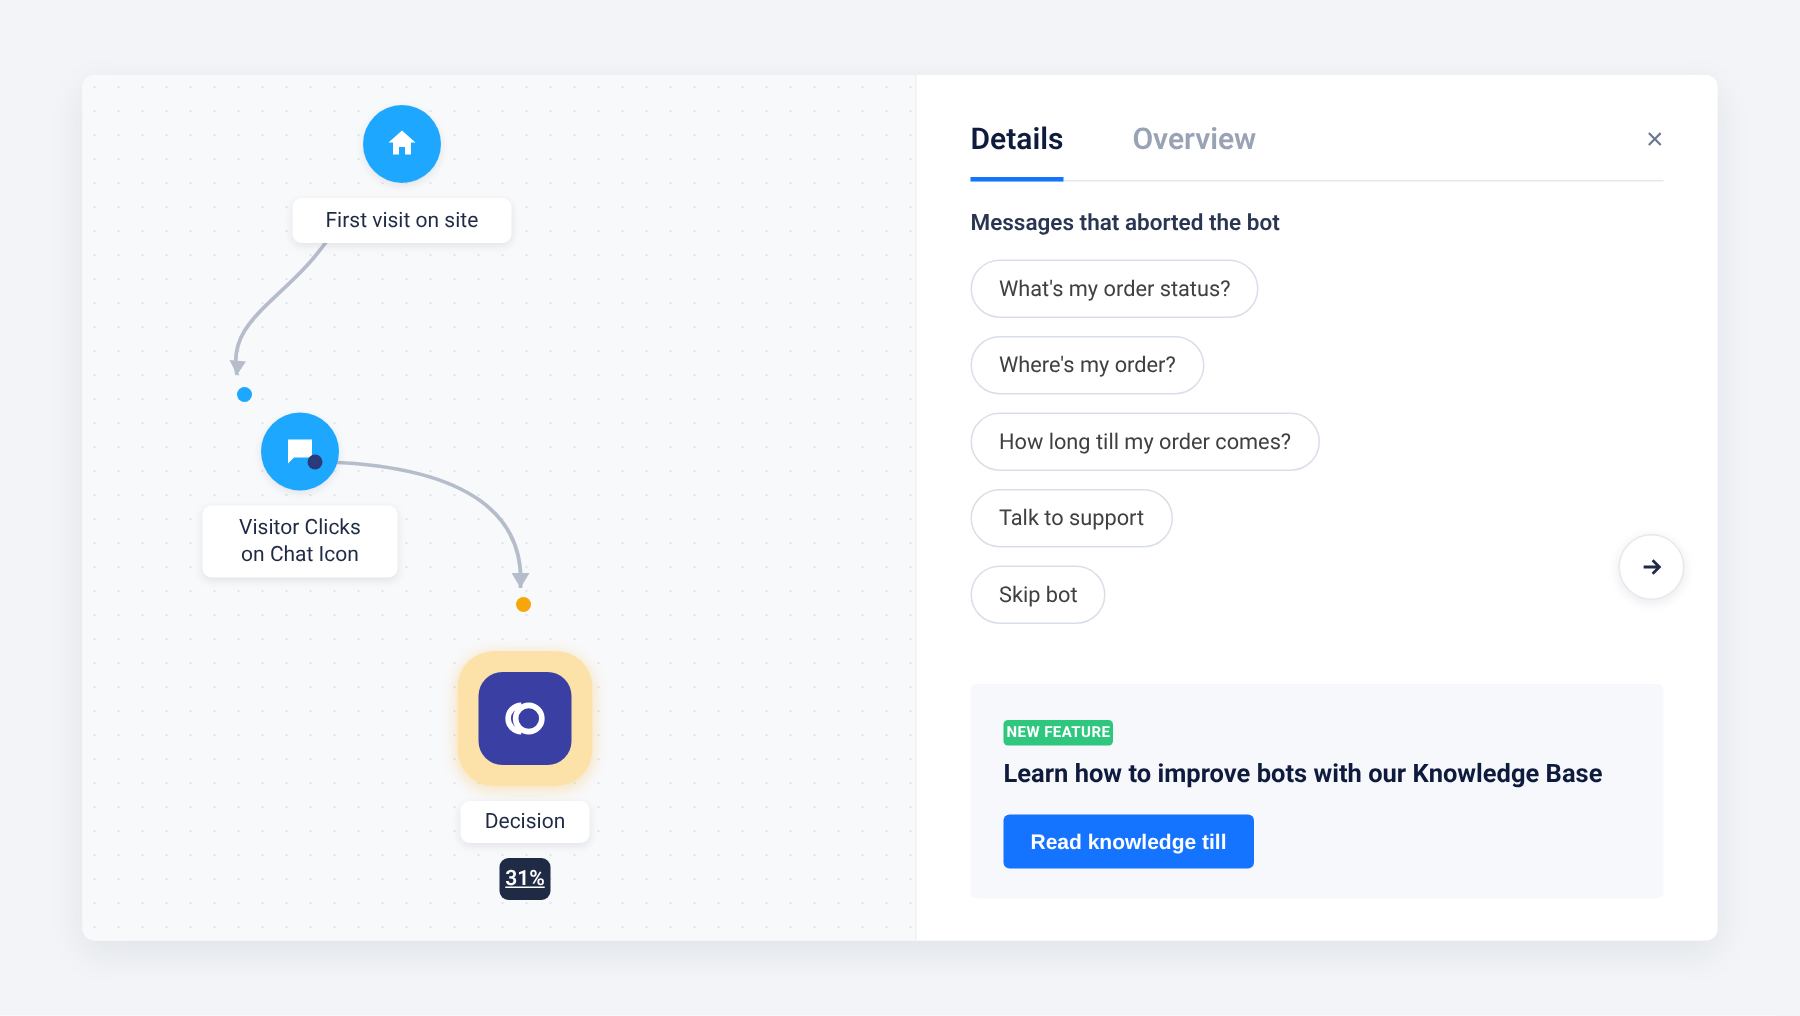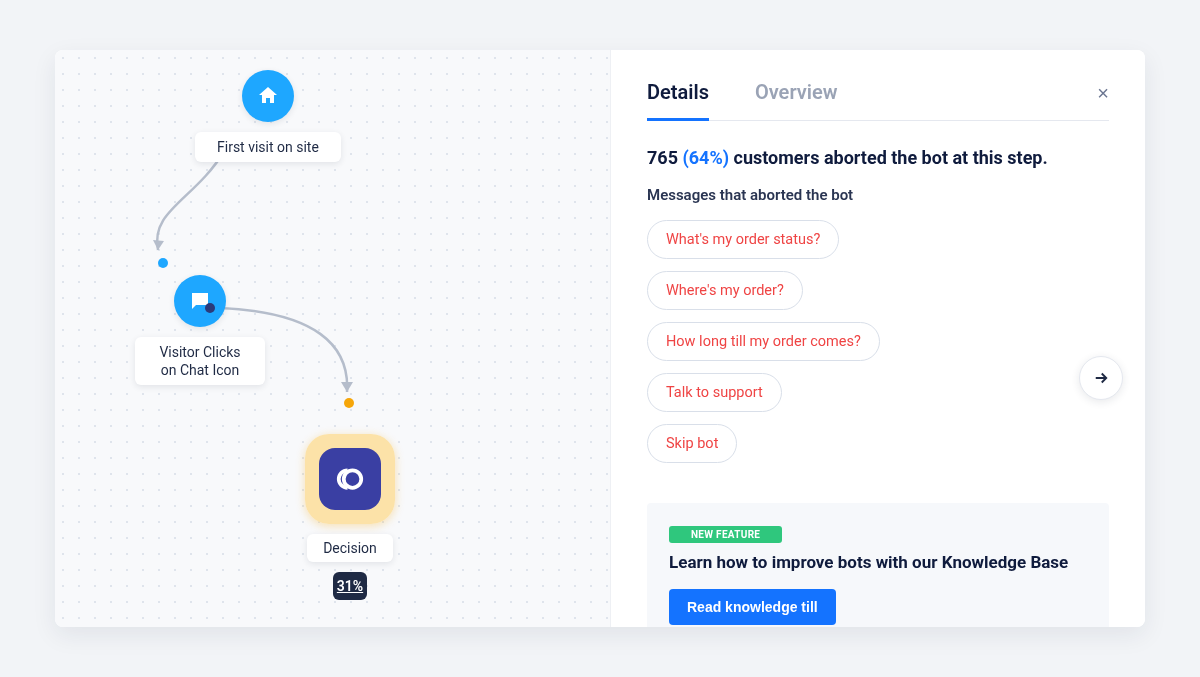--- a/index.html
+++ b/index.html
@@ -176,37 +176,37 @@
     font-size: 15px;
     font-weight: 600;
     color: #2a3552;
   }
   .chip-list { margin-top: 16px; display: flex; flex-direction: column; gap: 12px; align-items: flex-start; }
   .chip {
     border: 1px solid #d9dfe9;
     border-radius: 24px;
     padding: 10px 18px;
     font-size: 14.5px;
-    color: #ef4444;
+    color: #404040;
     background: #fff;
     cursor: pointer;
   }
   .kb-card {
     margin-top: 40px;
     background: #f6f8fb;
     padding: 20px 22px;
     border-radius: 4px;
   }
   .kb-badge {
     display: inline-block;
     background: #2fc77d;
     color: #fff;
     font-size: 10px;
     font-weight: 700;
-    padding: 3px 22px;
+    padding: 3px 2px;
     border-radius: 3px;
     letter-spacing: 0.3px;
   }
   .kb-title {
     margin-top: 8px;
     font-size: 17px;
     font-weight: 700;
     color: #0f1b3d;
     line-height: 1.35;
   }
@@ -292,25 +292,20 @@
     </div>
   </div>
 
   <div class="panel">
     <div class="tabs">
       <div class="tab active">Details</div>
       <div class="tab">Overview</div>
       <button class="close-btn">×</button>
     </div>
 
-    <div class="headline">
-      <span>765</span>
-      <span class="pct">(64%)</span>
-      <span>customers aborted the bot at this step.</span>
-    </div>
 
     <div class="sub">Messages that aborted the bot</div>
 
     <div class="chip-list">
       <div class="chip">What's my order status?</div>
       <div class="chip">Where's my order?</div>
       <div class="chip">How long till my order comes?</div>
       <div class="chip">Talk to support</div>
       <div class="chip">Skip bot</div>
     </div>

